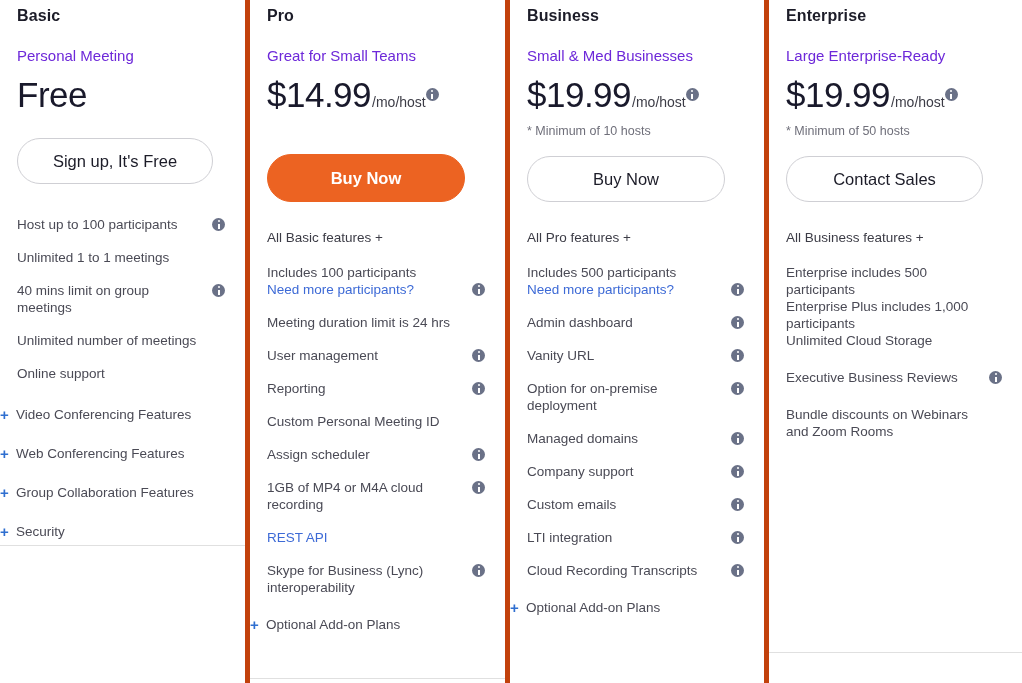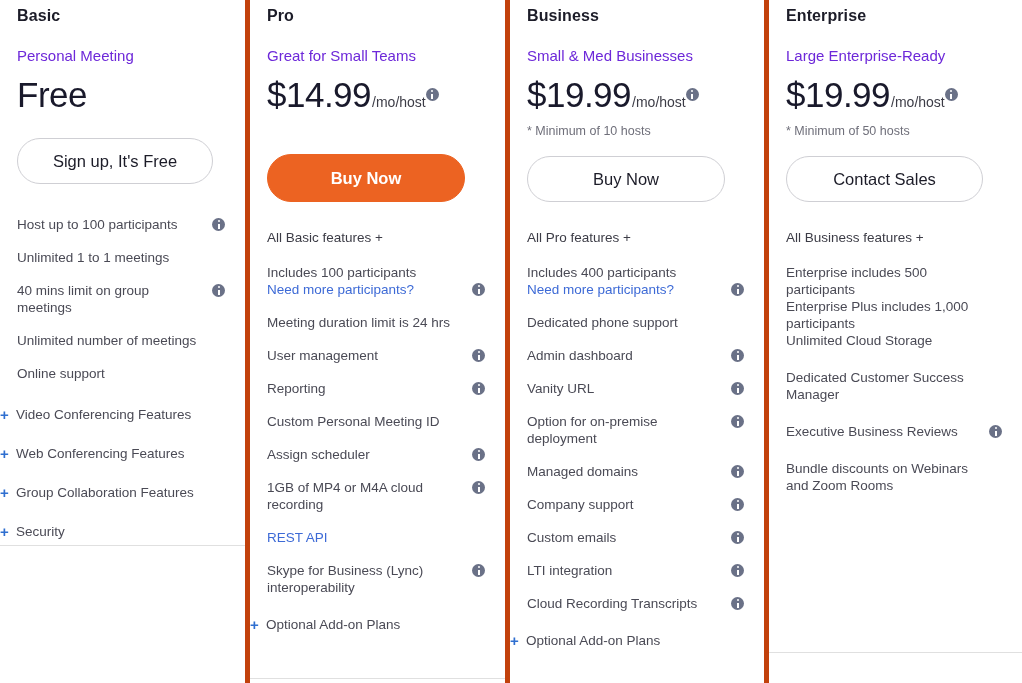--- a/index.html
+++ b/index.html
@@ -321,26 +321,23 @@
     <div class="price-note">* Minimum of 10 hosts</div>
 
     <div class="cta-wrap" style="margin-top:17px;">
       <div class="cta business-cta">Buy Now</div>
     </div>
 
     <div class="includes-head">All Pro features +</div>
 
     <div class="feature-list" style="margin-top:18px;">
       <div class="feature">
-        <span class="f-text">Includes 400 participants</span>
+        <span class="f-text">Includes 500 participants</span>
         <span class="f-link">Need more participants?</span>
         <span class="f-info info-icon" style="top:19px;"></span>
-      </div>
-      <div class="feature">
-        <span class="f-text">Dedicated phone support</span>
       </div>
       <div class="feature">
         <span class="f-text">Admin dashboard</span>
         <span class="f-info info-icon"></span>
       </div>
       <div class="feature">
         <span class="f-text">Vanity URL</span>
         <span class="f-info info-icon"></span>
       </div>
       <div class="feature">
@@ -398,23 +395,20 @@
       <div class="feature tight">
         <span class="f-text">Enterprise includes 500 participants</span>
       </div>
       <div class="feature tight">
         <span class="f-text">Enterprise Plus includes 1,000 participants</span>
       </div>
       <div class="feature" style="margin-bottom:20px;">
         <span class="f-text">Unlimited Cloud Storage</span>
       </div>
       <div class="feature" style="margin-bottom:20px;">
-        <span class="f-text">Dedicated Customer Success Manager</span>
-      </div>
-      <div class="feature" style="margin-bottom:20px;">
         <span class="f-text">Executive Business Reviews</span>
         <span class="f-info info-icon"></span>
       </div>
       <div class="feature">
         <span class="f-text">Bundle discounts on Webinars and Zoom Rooms</span>
       </div>
     </div>
   </div>
 
 </div>

